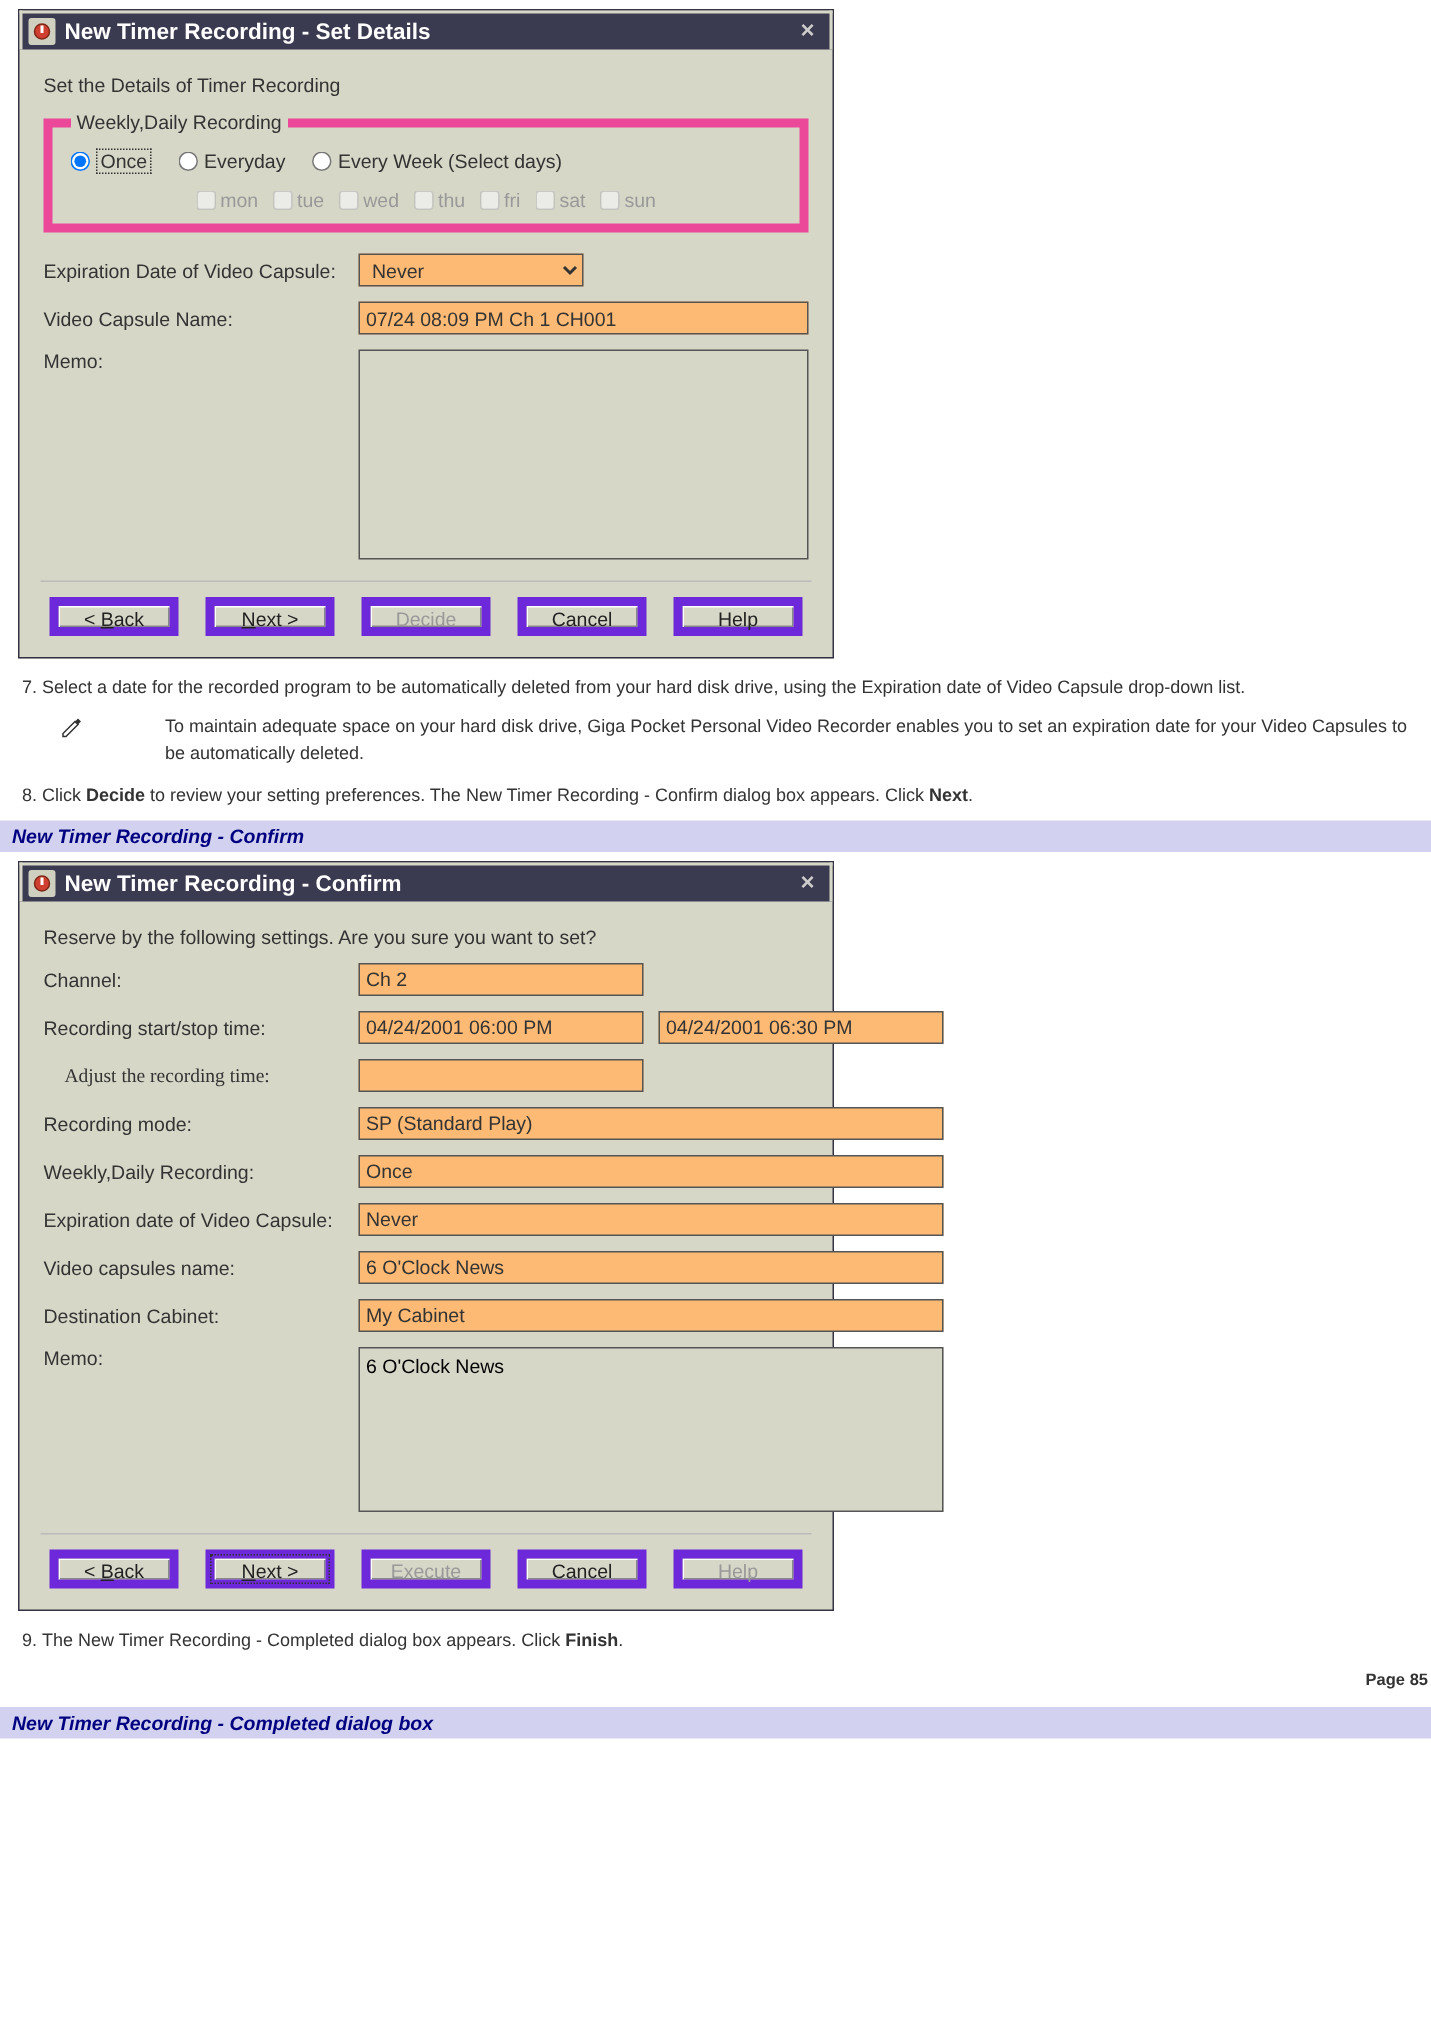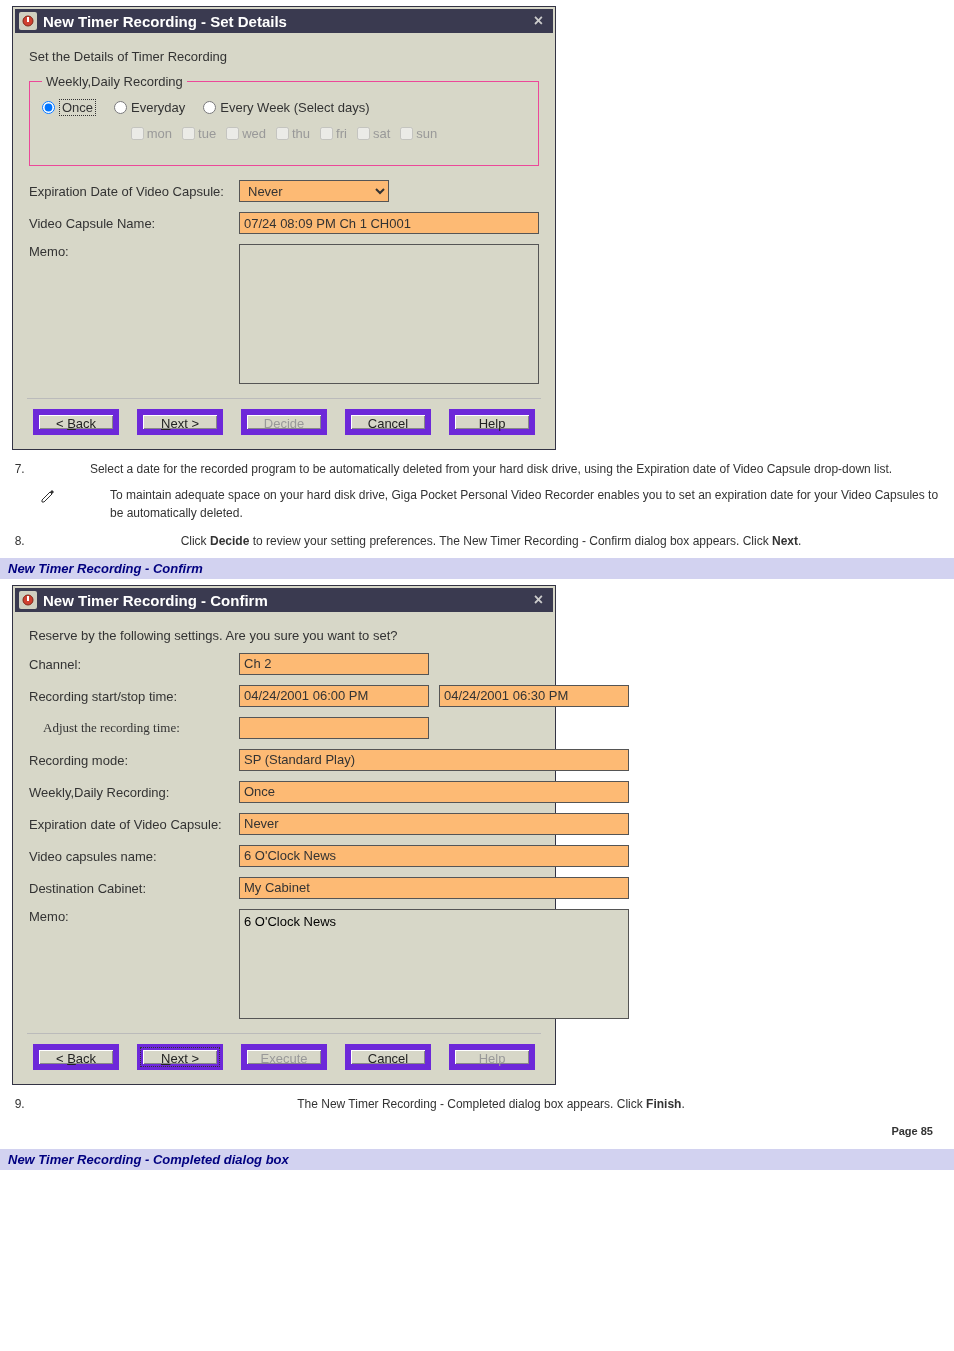--- a/index.html
+++ b/index.html
@@ -53,23 +53,23 @@
     padding: 12px 14px 14px 14px;
     color: #333;
   }
   .dialog-body p.prompt {
     margin: 4px 2px 10px 2px;
     color: #333;
     font-family: "MS Sans Serif", Tahoma, sans-serif;
     font-size: 13px;
   }
   fieldset.groupbox {
-    border: 1px solid #ec4899;
+    border: 6px solid #ec4899;
     margin: 6px 2px 14px 2px;
-    padding: 10px 12px 24px 12px;
+    padding: 10px 12px 8px 12px;
   }
   fieldset.groupbox > legend {
     color: #333;
     font-family: "MS Sans Serif", Tahoma, sans-serif;
     font-size: 13px;
     padding: 0 4px;
   }
   .radio-row {
     display: flex;
     gap: 18px;
@@ -151,38 +151,38 @@
     color:#999;
     cursor: default;
   }
   button.winbtn .ul { text-decoration: underline; }
   .dashed-focus {
     outline: 1px dotted #333;
     outline-offset: -4px;
   }
 
   
-  .doc-list { margin: 10px 0 6px 0; padding-left: 28px; text-align: center; }
+  .doc-list { margin: 10px 0 6px 0; padding-left: 28px; }
   .doc-list li { margin-bottom: 6px; line-height: 1.5; font-size: 12px; }
   .note-row { margin: 8px 0 10px 40px; font-size: 12px; line-height: 1.5; display: flex; gap: 48px; }
   .note-row .pencil { margin-right: 6px; margin-top: 1px; }
   .section-head {
     background: #d2d2f0;
     color: #000080;
     font-weight: bold;
     font-style: italic;
     font-size: 13px;
     padding: 3px 8px;
     margin: 8px 0 4px 0;
   }
   .page-num {
     text-align: right;
     font-weight: bold;
     font-size: 11px;
-    padding: 6px 21px 4px 0;
+    padding: 6px 2px 4px 0;
   }
 
   
   textarea.memobox.short { height: 110px; }
   .span2 { grid-column: 2 / span 2; }
 </style>
 </head>
 <body>
 
 <div class="dialog">

